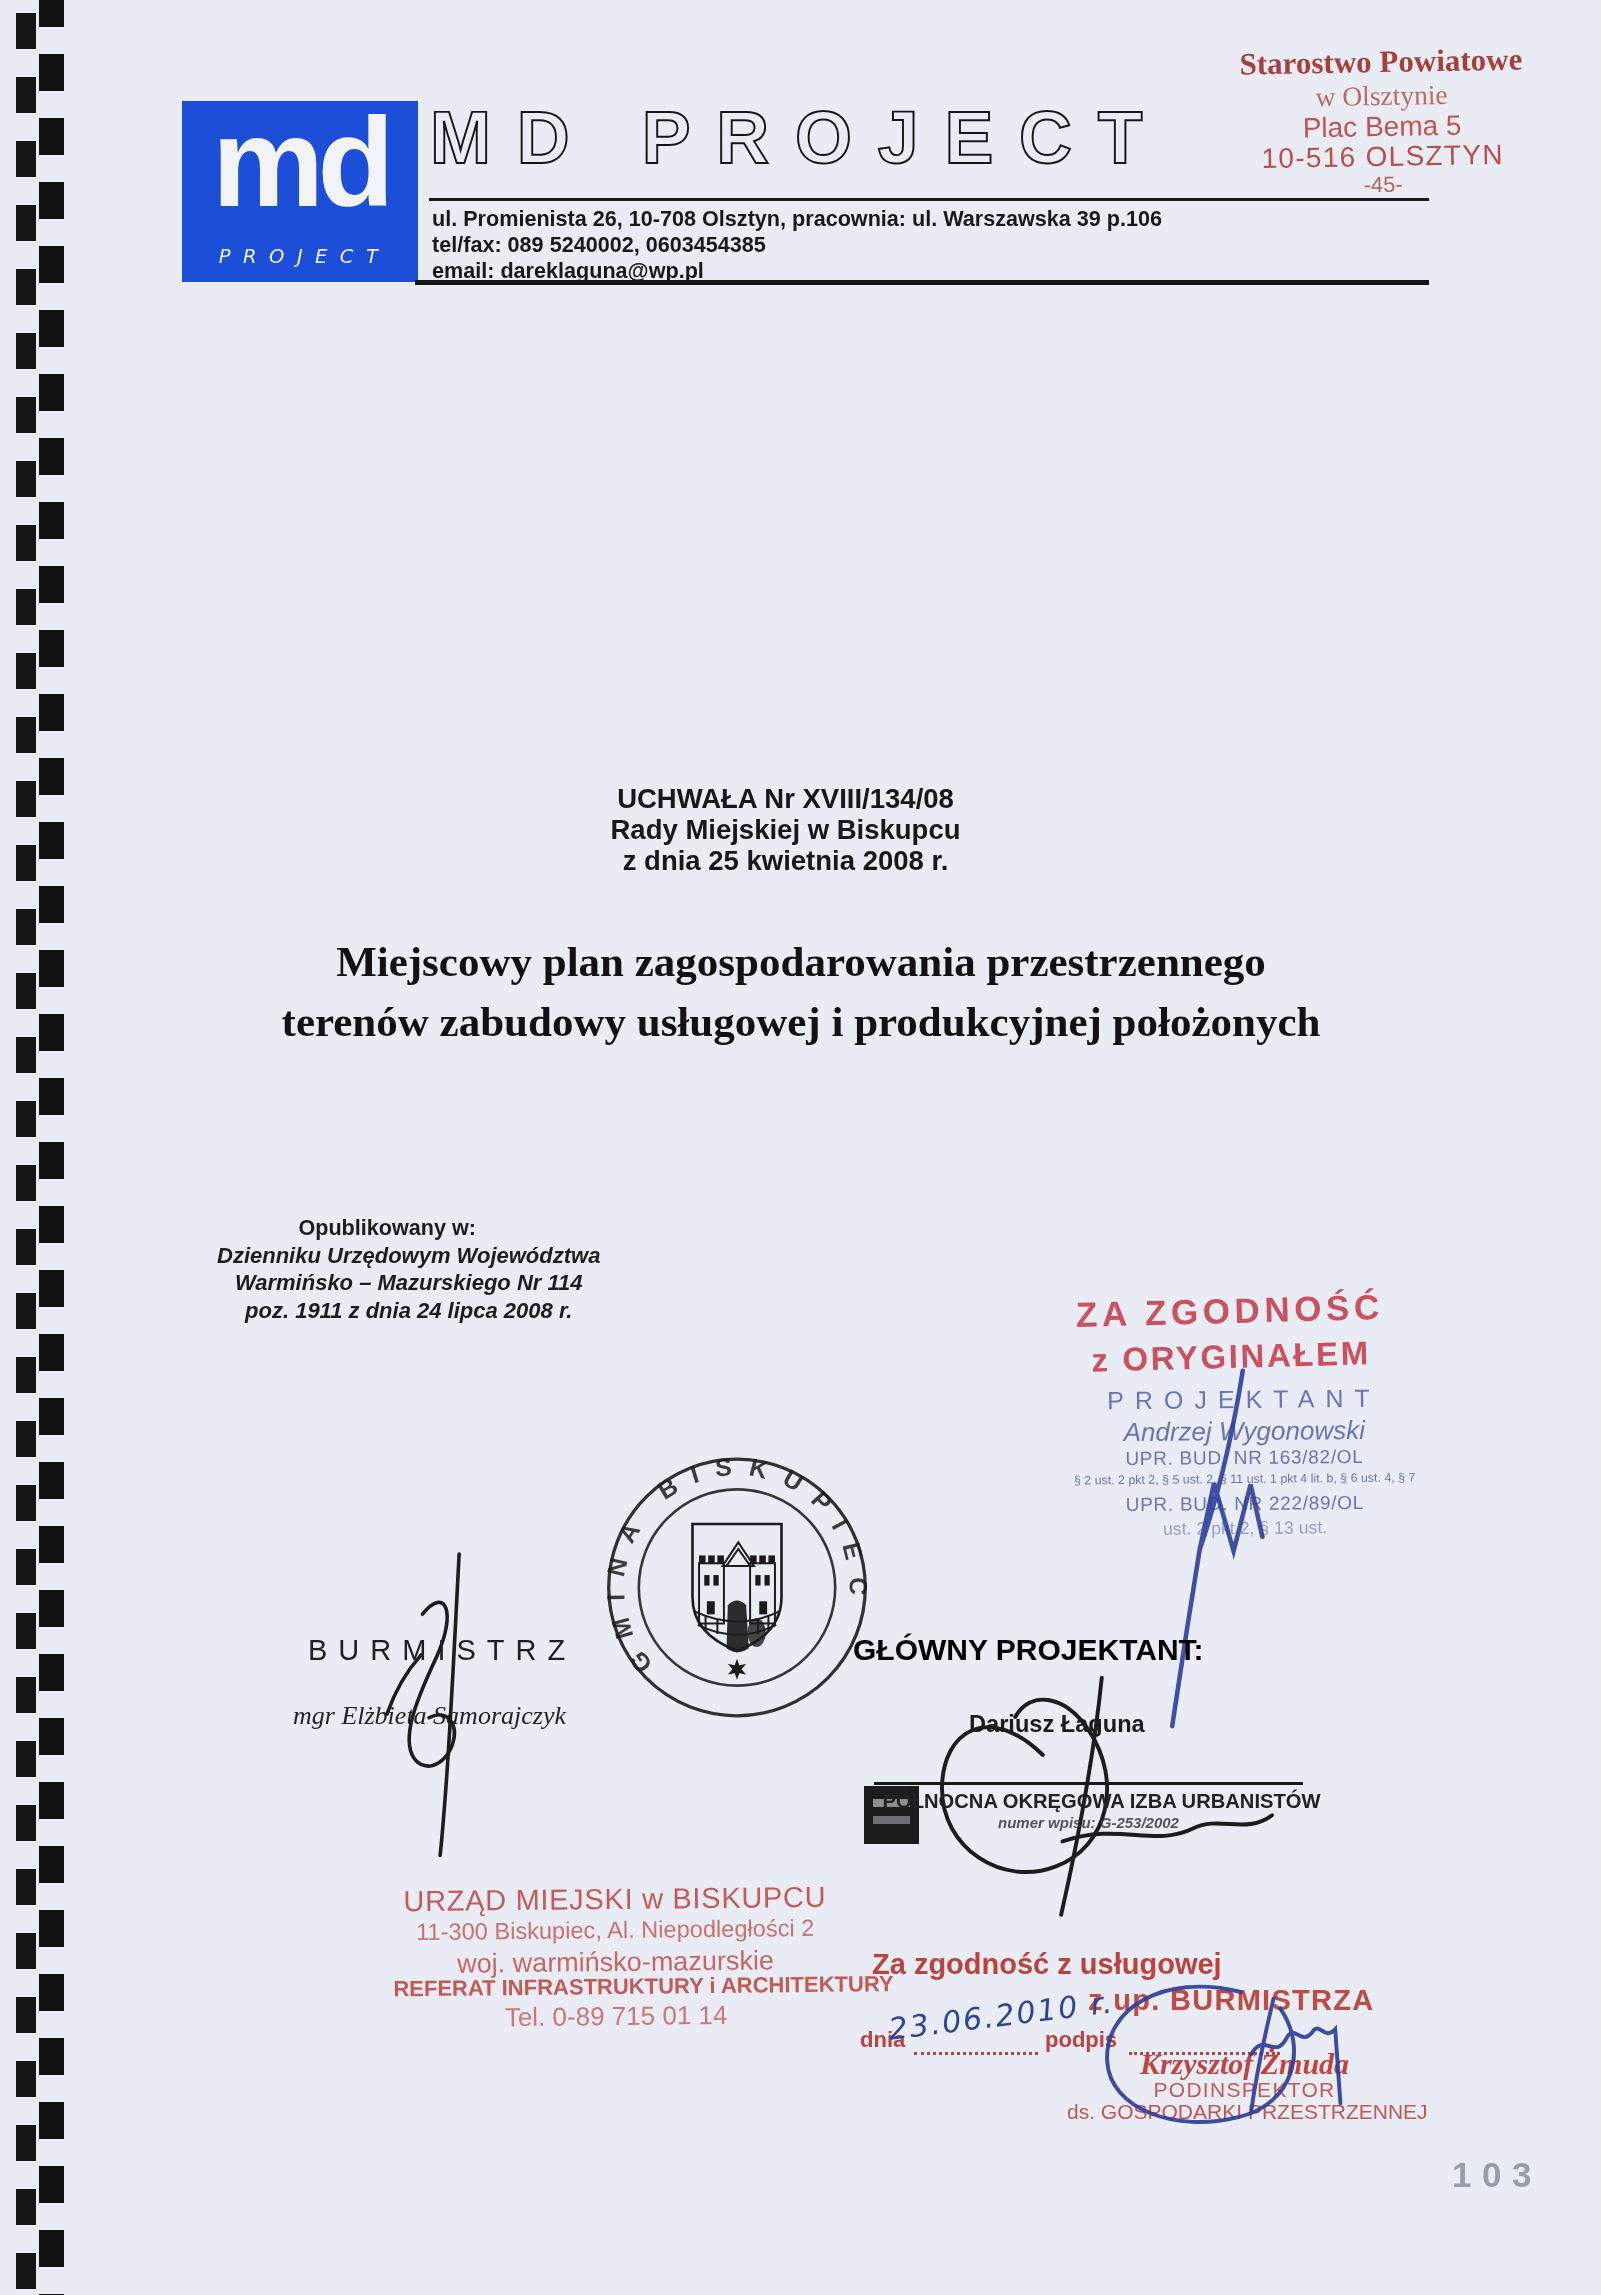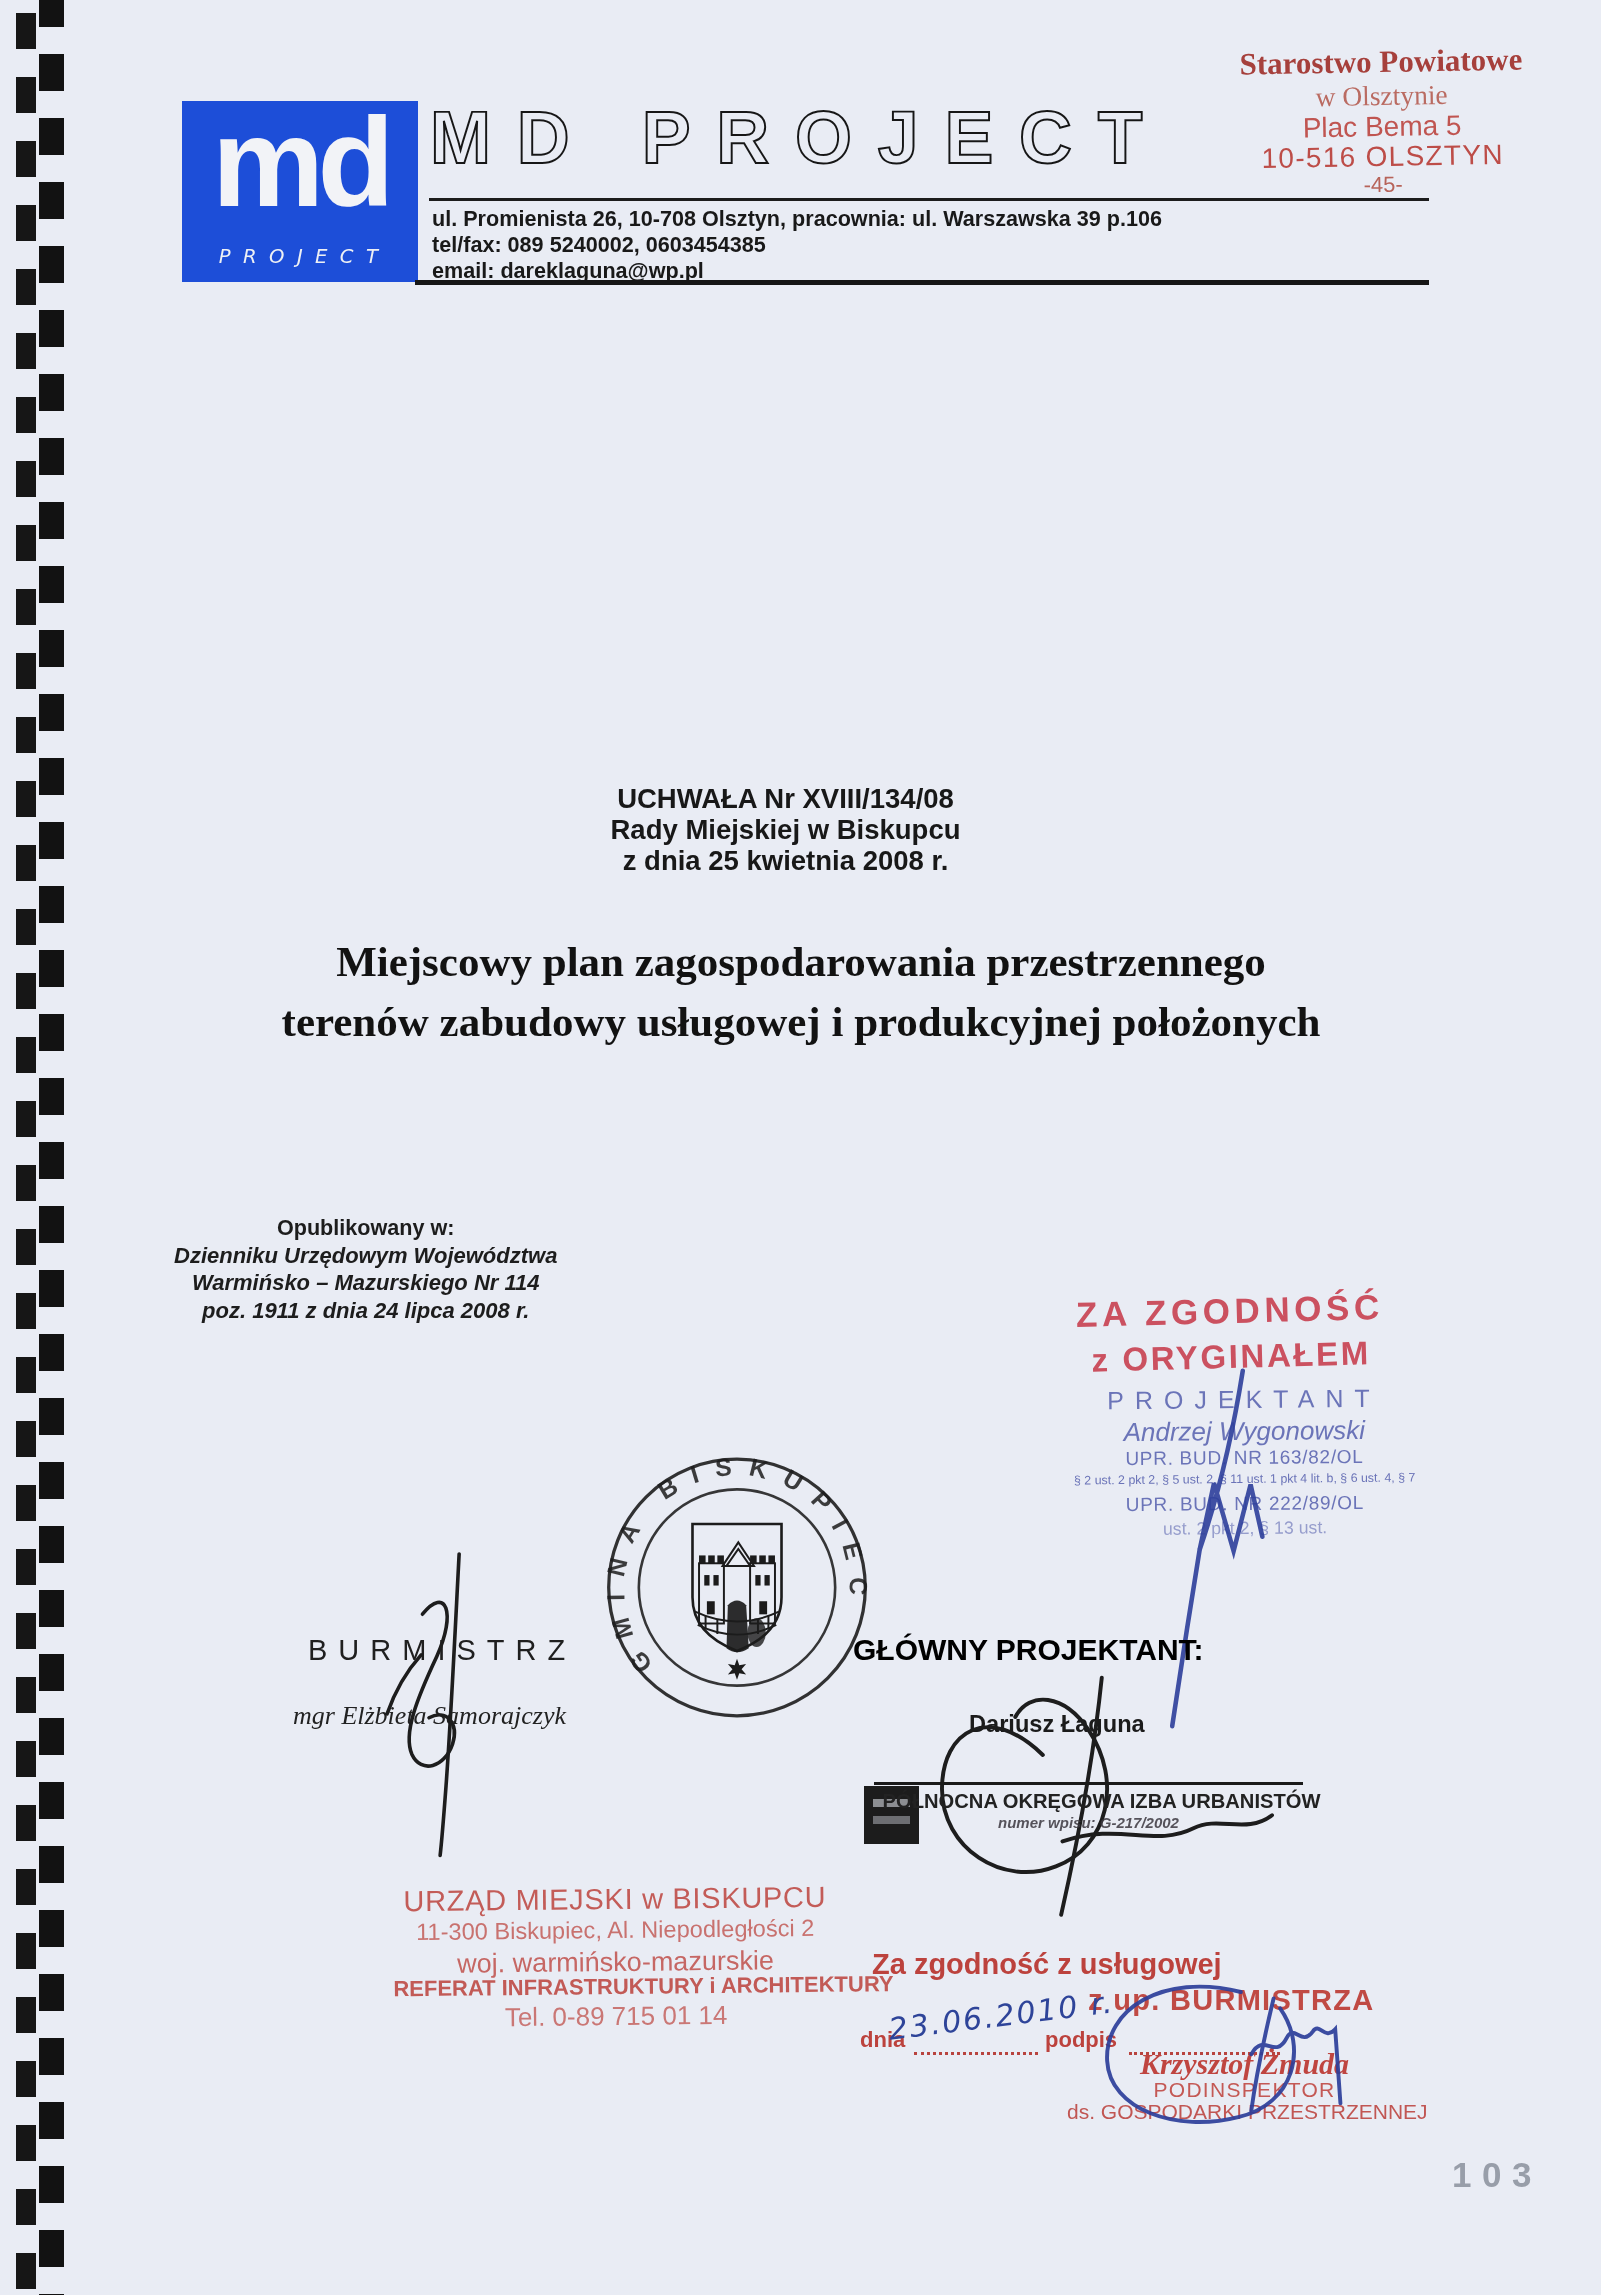--- a/index.html
+++ b/index.html
@@ -39,21 +39,21 @@
   
   .resolution{position:absolute; left:0; top:783px; width:1571px; text-align:center;
     font-weight:bold; font-size:27.5px; line-height:31px; color:#181818;}
   
   .doc-title{position:absolute; left:38px; top:932px; width:1526px; text-align:center;
     font-family:"Liberation Serif", serif; font-weight:bold; font-size:43px;
     line-height:60px; color:#121212;}
   
   .published{position:absolute; left:174px; top:1214px; line-height:27.5px; color:#1d1d1d;text-align:center;}
   .published .p0{font-weight:bold; font-size:21.6px;}
-  .published .pi{font-weight:bold; font-style:italic; font-size:22px;}
+  .published .pi{font-weight:bold; font-style:italic; font-size:22px;margin-left:43px;}
   
   .conformity{position:absolute; left:1067px; top:1291px; width:327px; text-align:center;
     transform:rotate(-1.5deg); color:#cb5160; font-weight:bold;}
   .conformity .z1{font-size:35px; letter-spacing:4.6px; height:47px;}
   .conformity .z2{font-size:33px; letter-spacing:2.6px;}
   
   .designer{position:absolute; left:1048px; top:1385px; width:393px; text-align:center;
     color:#6b74b8; transform:rotate(-0.5deg); white-space:nowrap;}
   .designer .d1{font-size:25px; letter-spacing:11px; height:31px;}
   .designer .d2{font-style:italic; font-size:26px; height:31px;}
@@ -241,21 +241,21 @@
       <path d="M242,292 C330,262 382,302 442,272 C482,252 522,282 562,252"></path>
     </g>
   </svg>
 
   <div class="chamber-rule"></div>
   <div class="chamber-logo">
       <span></span>
       <span></span>
     </div>
   <div class="chamber-name">PÓŁNOCNA OKRĘGOWA IZBA URBANISTÓW</div>
-  <div class="chamber-entry">numer wpisu: G-217/2002</div>
+  <div class="chamber-entry">numer wpisu: G-253/2002</div>
 
   <div class="office">
     <div class="o1">URZĄD MIEJSKI w BISKUPCU</div>
     <div class="o2">11-300 Biskupiec, Al. Niepodległości 2</div>
     <div class="o3">woj. warmińsko-mazurskie</div>
     <div class="o4">REFERAT INFRASTRUKTURY i ARCHITEKTURY</div>
     <div class="o5">Tel. 0-89 715 01 14</div>
   </div>
 
   <div class="cert-head">Za zgodność z usługowej</div>

